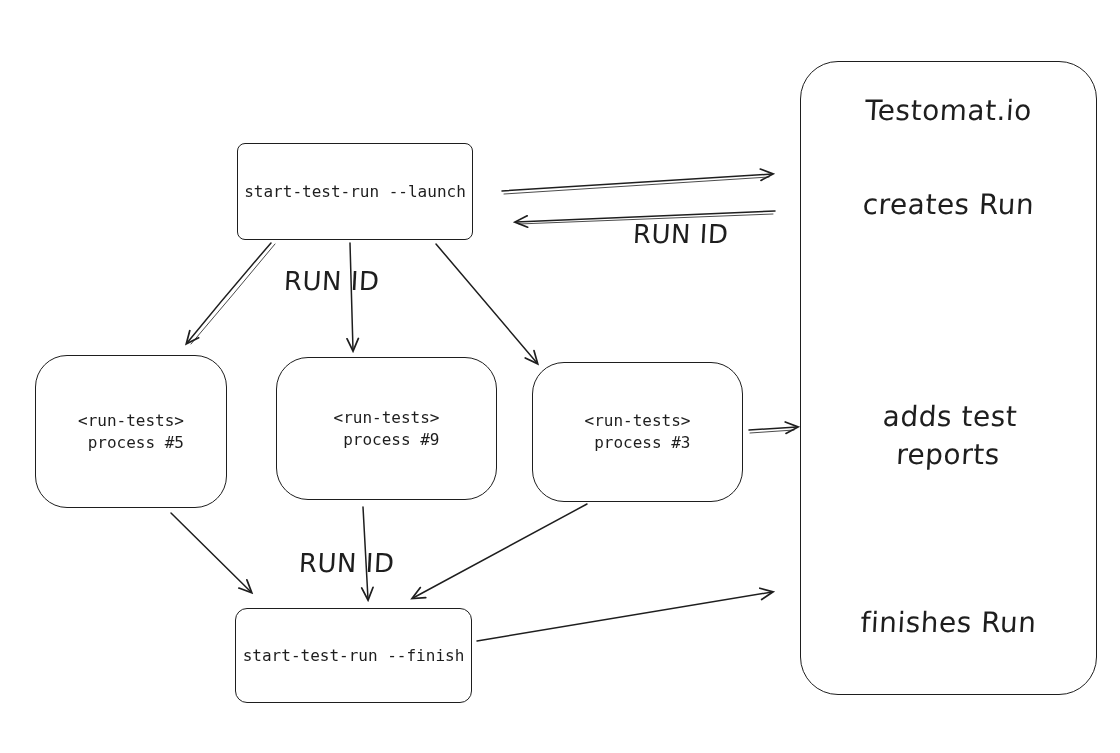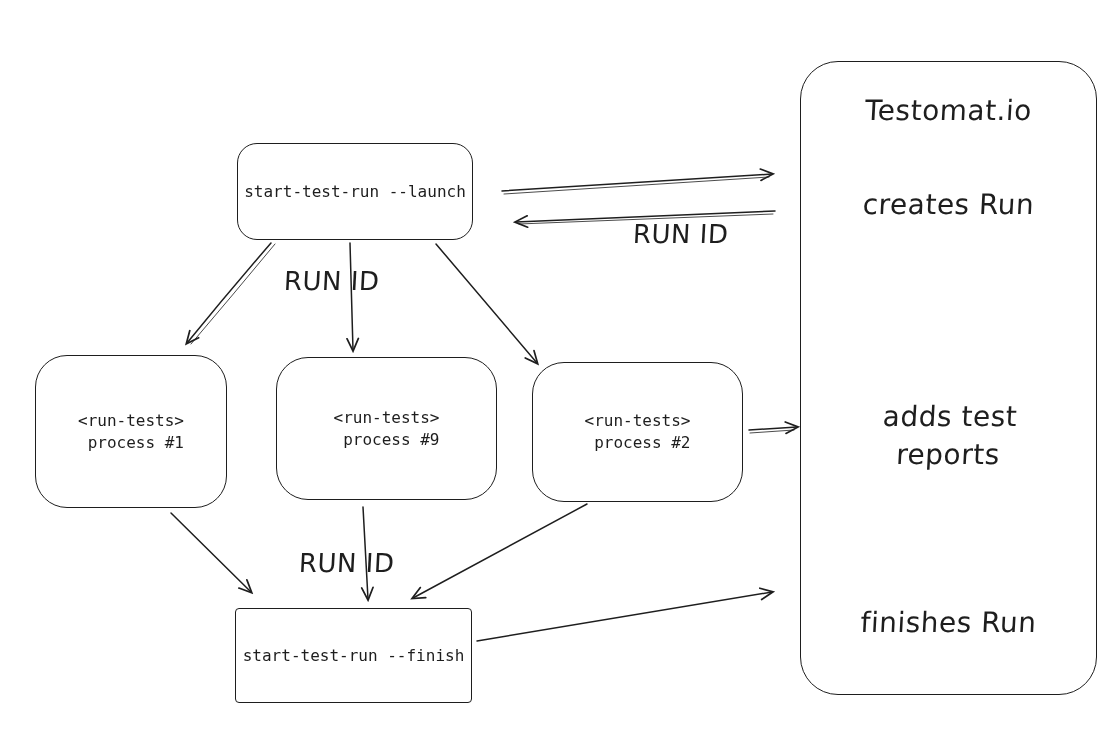--- a/index.html
+++ b/index.html
@@ -56,25 +56,25 @@
     color: #1e1e1e;
     letter-spacing: 0.5px;
     transform: skewX(-3deg);
     white-space: nowrap;
   }
   .edge-label {
     position: absolute;
     font-size: 26px;
     font-weight: 500;
   }
-  #box-launch  { left: 237px; top: 143px; width: 236px; height: 97px;  border-radius: 20px; }
+  #box-launch  { left: 237px; top: 143px; width: 236px; height: 97px;  border-radius: 8px; }
   #box-p1      { left: 35px;  top: 355px; width: 192px; height: 153px; border-radius: 32px; }
   #box-p2      { left: 276px; top: 357px; width: 221px; height: 143px; border-radius: 32px; }
   #box-p3      { left: 532px; top: 362px; width: 211px; height: 140px; border-radius: 32px; }
-  #box-finish  { left: 235px; top: 608px; width: 237px; height: 95px;  border-radius: 4px; }
+  #box-finish  { left: 235px; top: 608px; width: 237px; height: 95px;  border-radius: 12px; }
   #box-testomat {
     left: 800px; top: 61px; width: 297px; height: 634px;
     border-radius: 38px;
     display: block;
   }
   .t-label {
     position: absolute;
     width: 100%;
     text-align: center;
     font-size: 28px;
@@ -132,35 +132,35 @@
     <path d="M477,641 L772,592" marker-end="url(#arrow)"></path>
   </svg>
 
   <div class="box" id="box-launch">
     <span class="mono">start-test-run --launch</span>
   </div>
 
   <div class="box" id="box-p1">
     <div class="mono proc-lines">
       <span>&lt;run-tests&gt;</span>
-      <span>process #1</span>
+      <span>process #5</span>
     </div>
   </div>
 
   <div class="box" id="box-p2">
     <div class="mono proc-lines">
       <span>&lt;run-tests&gt;</span>
       <span>process #9</span>
     </div>
   </div>
 
   <div class="box" id="box-p3">
     <div class="mono proc-lines">
       <span>&lt;run-tests&gt;</span>
-      <span>process #2</span>
+      <span>process #3</span>
     </div>
   </div>
 
   <div class="box" id="box-finish">
     <span class="mono">start-test-run --finish</span>
   </div>
 
   <div class="box" id="box-testomat">
     <div class="t-label hand" id="t-title">Testomat.io</div>
     <div class="t-label hand" id="t-step0">creates Run</div>

